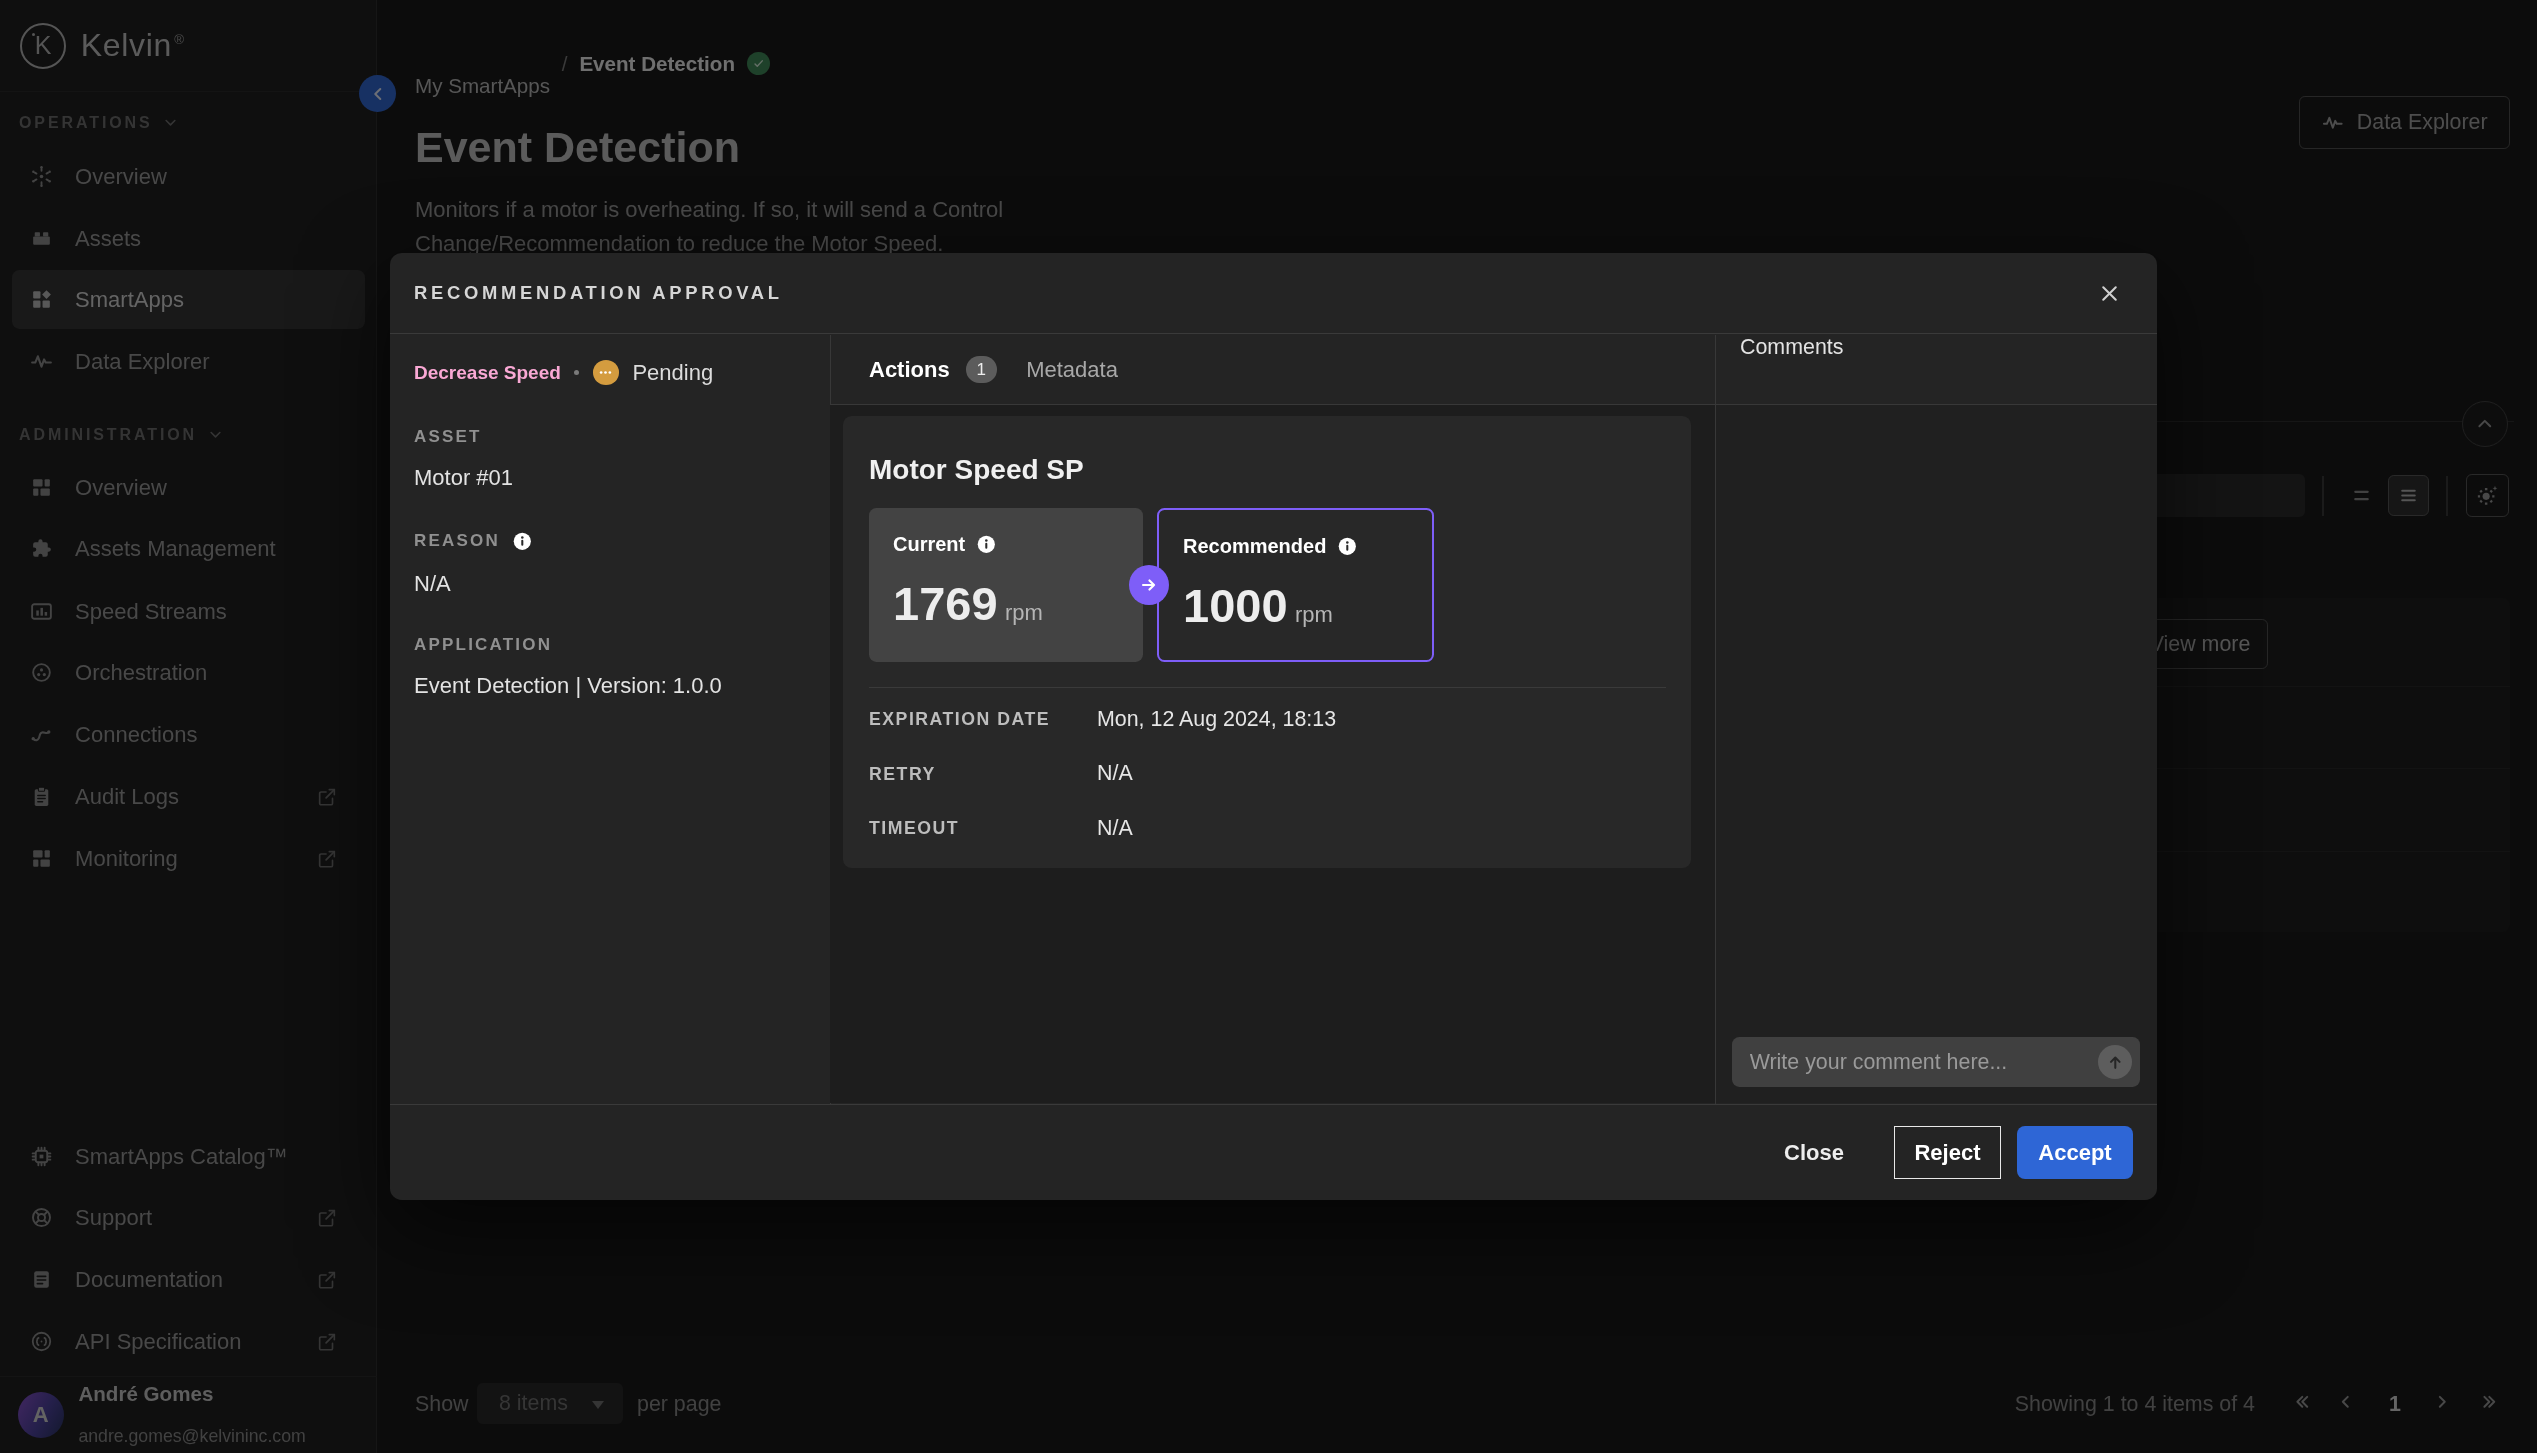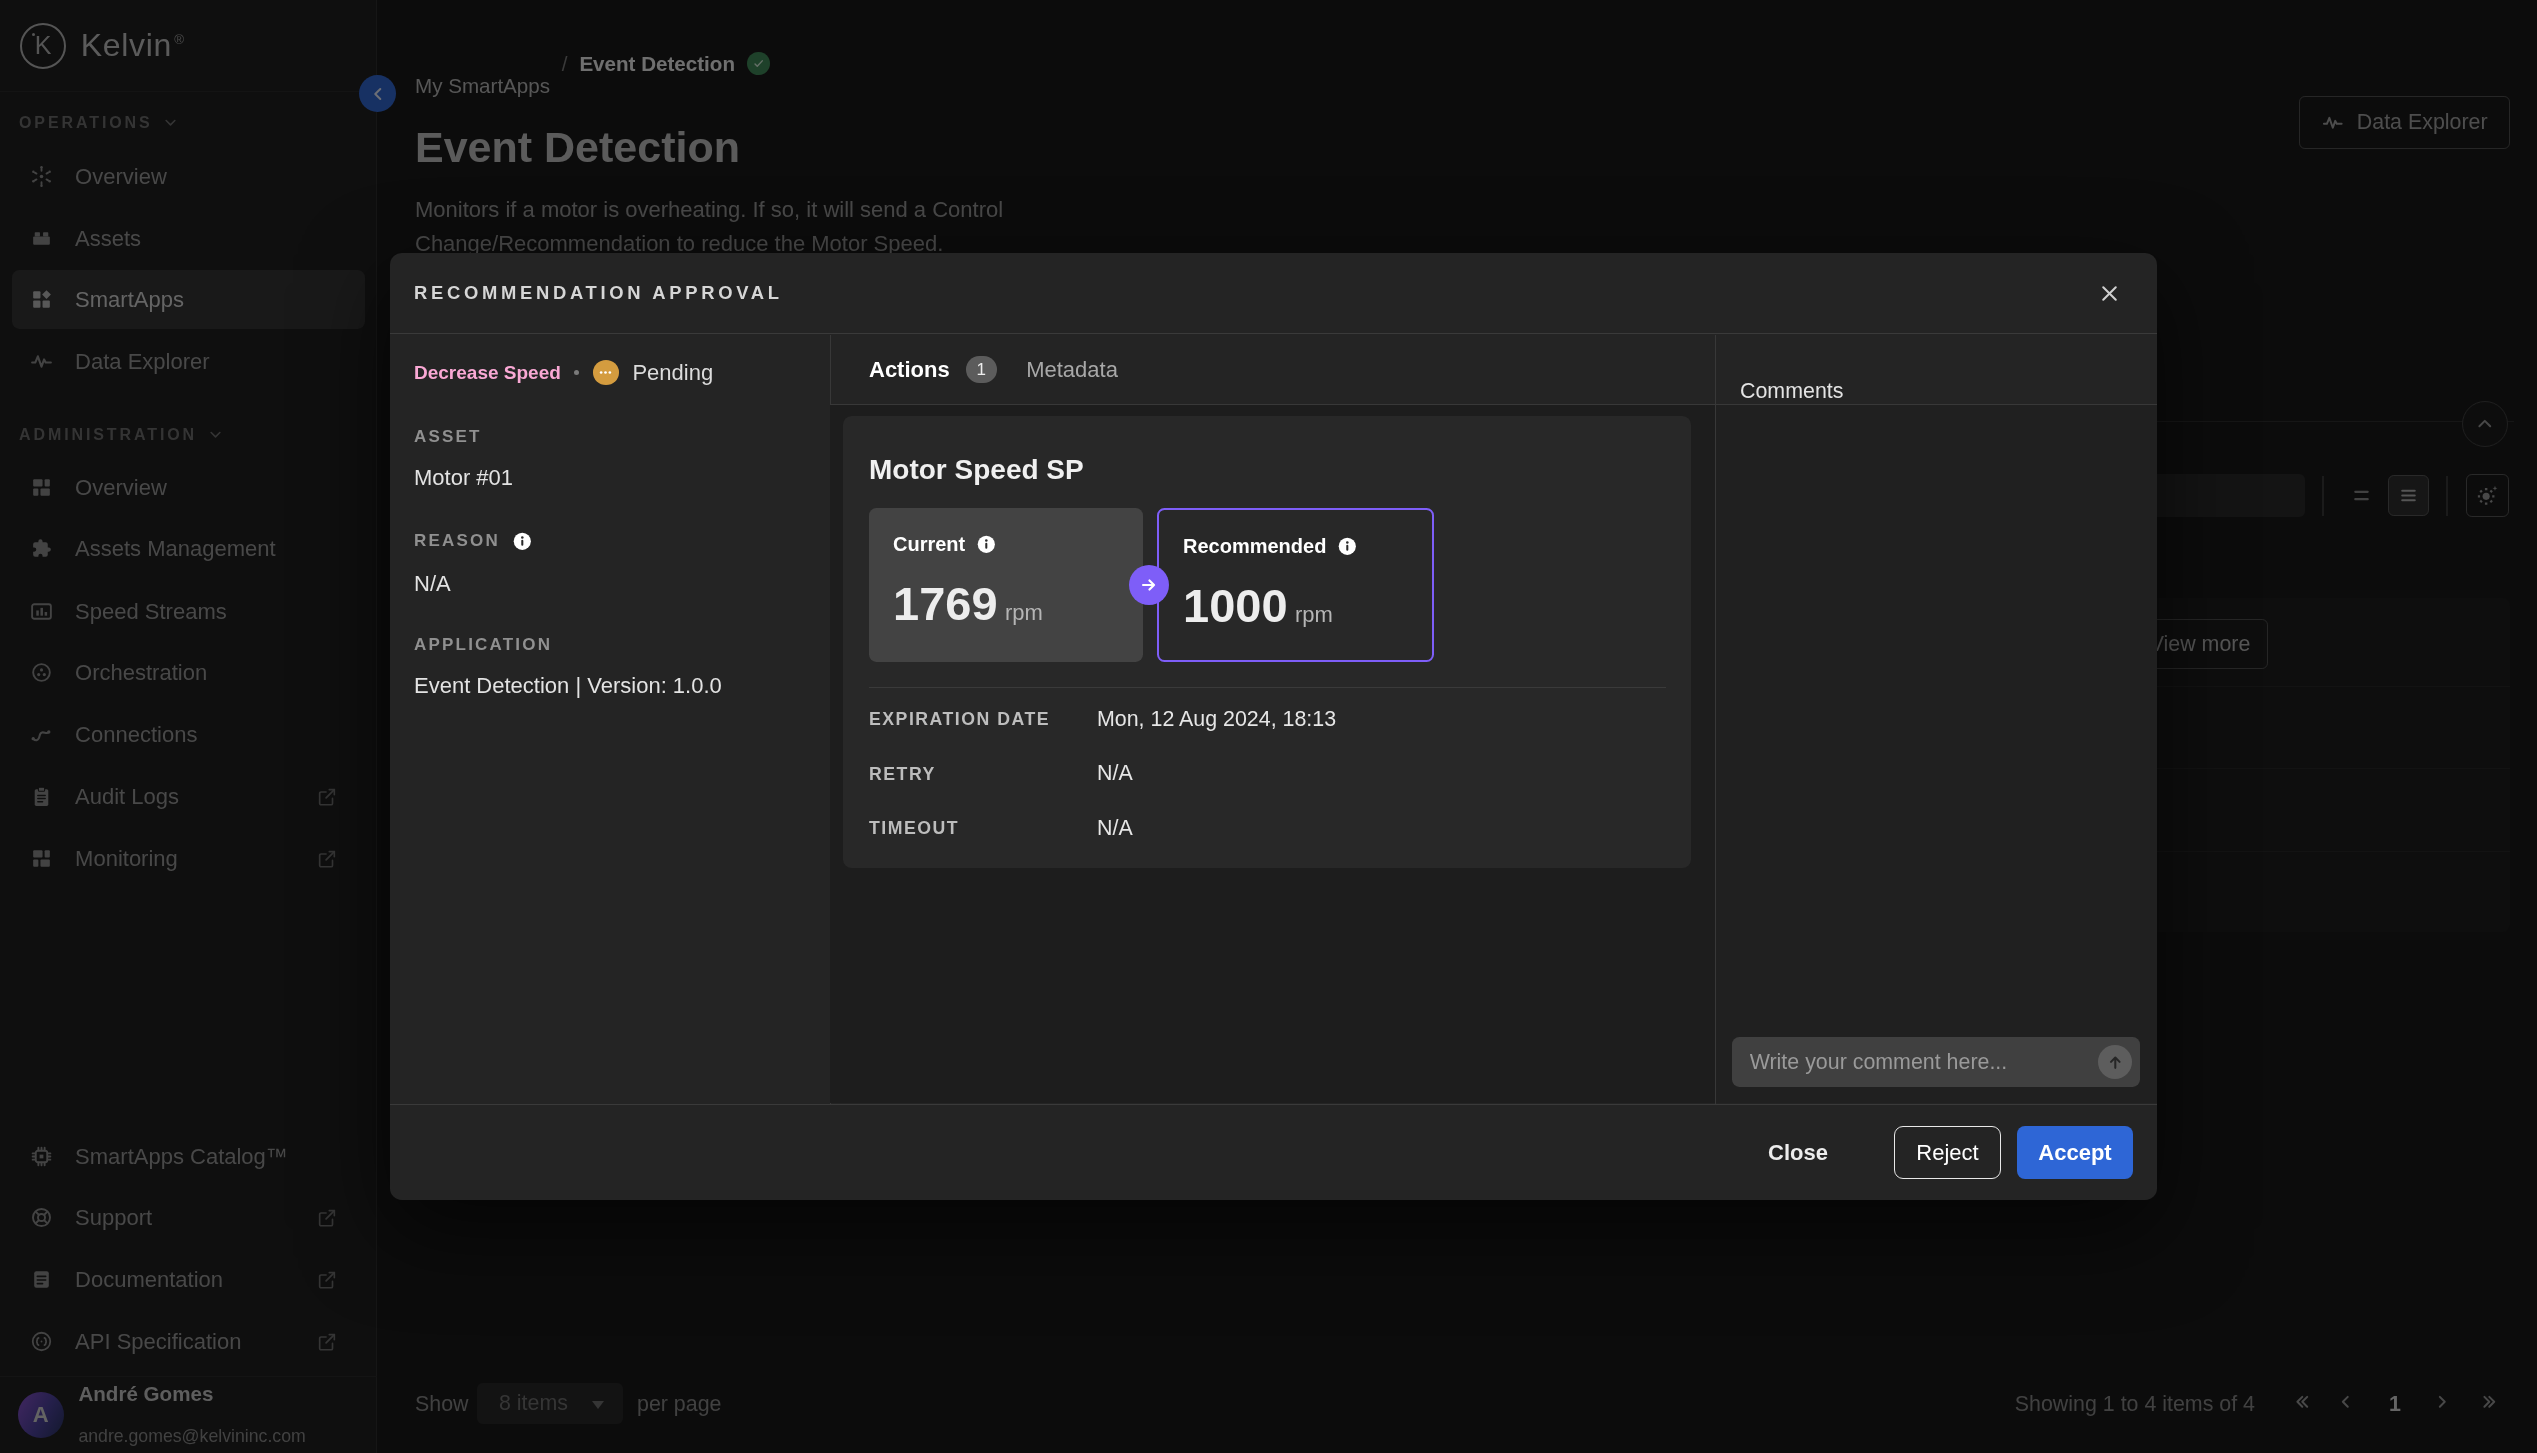--- a/index.html
+++ b/index.html
@@ -82,21 +82,21 @@
   .status-badge{width:26.5px;height:25px;border-radius:50%;background:var(--pending-amber);display:flex;align-items:center;justify-content:center;}
   .status-badge .ic{width:19px;height:19px;display:inline-flex;}
   .rec-status{font-size:22px;color:#dcdcdc;}
   .fieldlabel{position:absolute;left:24px;font-size:17px;font-weight:700;letter-spacing:2.2px;color:#909090;display:flex;align-items:center;gap:11.8px;}
   .fieldvalue{position:absolute;left:24px;font-size:22px;color:#e3e3e3;}
   .info-icon{width:20.6px;height:20.6px;display:inline-flex;}
   .tabs{position:absolute;left:440px;top:82px;width:886px;height:70px;display:flex;align-items:center;padding-left:39px;border-bottom:0.7px solid #383838;}
   .tab-actions{font-size:22px;font-weight:700;color:#ffffff;cursor:pointer;}
   .tab-badge{margin-left:16px;min-width:31px;height:26.5px;padding:0 7.4px;border-radius:13.3px;background:#5c5c5c;display:flex;align-items:center;justify-content:center;font-size:17px;color:#eeeeee;}
   .tab-metadata{margin-left:29.5px;font-size:22px;color:#a8a8a8;cursor:pointer;}
-  .comments-head{position:absolute;left:1326px;top:82px;width:441px;height:70px;border-bottom:0.7px solid #383838;display:flex;align-items:flex-end;padding-left:24px;font-size:21.4px;color:#e3e3e3;}
+  .comments-head{position:absolute;left:1326px;top:82px;width:441px;height:70px;border-bottom:0.7px solid #383838;display:flex;align-items:flex-start;padding-left:24px;font-size:21.4px;color:#e3e3e3;}
   .actions-well{position:absolute;left:440px;top:152px;width:885px;height:698px;background:#1d1d1d;}
   .comments-well{position:absolute;left:1326px;top:152px;width:441px;height:698px;background:#202020;}
   .action-card{position:absolute;left:453px;top:163px;width:848px;height:452px;background:#282828;border-radius:8.8px;}
   .card-title{position:absolute;left:26px;top:38px;font-size:28px;font-weight:700;color:#f0f0f0;}
   .value-box{position:absolute;top:92px;height:154px;border-radius:7.4px;padding:25px 24px 0;}
   .value-box.current{left:26px;width:274px;background:#434343;}
   .value-box.recommended{left:314px;width:277px;background:transparent;border:2.2px solid var(--accent-purple);}
   .vb-labelrow{display:flex;align-items:center;gap:10.3px;}
   .vb-label{font-size:20px;font-weight:700;color:#ffffff;}
   .vb-valrow{margin-top:23.6px;display:flex;align-items:baseline;gap:7.4px;}
@@ -107,21 +107,21 @@
   .card-divider{position:absolute;left:26px;top:271px;width:797px;height:0.7px;background:#3a3a3a;}
   .detail-label{position:absolute;left:26px;font-size:17.7px;font-weight:700;letter-spacing:1.5px;color:#bdbdbd;}
   .detail-value{position:absolute;left:254px;font-size:21.4px;color:#e6e6e6;}
   .comment-inputwrap{position:absolute;left:1342px;top:784px;width:408px;height:50px;background:#404040;border-radius:7.4px;}
   .comment-input{position:absolute;inset:0;background:transparent;border:none;outline:none;padding:0 62px 0 17.7px;font-size:21.4px;color:#e0e0e0;border-radius:7.4px;}
   .comment-input::placeholder{color:#9a9a9a;}
   .send-btn{position:absolute;right:8px;top:8px;width:34px;height:34px;border-radius:50%;background:#5d5d5d;display:flex;align-items:center;justify-content:center;cursor:pointer;}
   .send-btn .ic{width:20.6px;height:20.6px;display:inline-flex;}
   .modal-footer{position:absolute;left:0;top:851px;width:1767px;height:96px;border-top:0.7px solid #3a3a3a;border-radius:0 0 11.8px 11.8px;display:flex;align-items:center;justify-content:flex-end;padding-right:24px;}
   .btn-close{font-size:22px;font-weight:600;color:#ededed;background:none;border:none;margin-right:44px;cursor:pointer;}
-  .btn-reject{width:107px;height:53px;border:1.5px solid #e8e8e8;border-radius:9px;background:transparent;color:#ffffff;font-size:22px;font-weight:400;margin-right:16px;cursor:pointer;margin-left:16px;}
+  .btn-reject{width:107px;height:53px;border:1.5px solid #e8e8e8;border-radius:0;background:transparent;color:#ffffff;font-size:22px;font-weight:700;margin-right:16px;cursor:pointer;}
   .btn-accept{width:116px;height:53px;border:none;border-radius:8px;background:var(--accent-blue);color:#ffffff;font-size:22px;font-weight:700;cursor:pointer;}
   .ic svg,.chev svg,.nav-icon svg,.ext-icon svg,.info-icon svg{width:100%;height:100%;display:block;}
 </style>
 </head>
 <body>
 
 <div id="root">
 
   <nav class="sidebar">
     <div class="logo-row">

